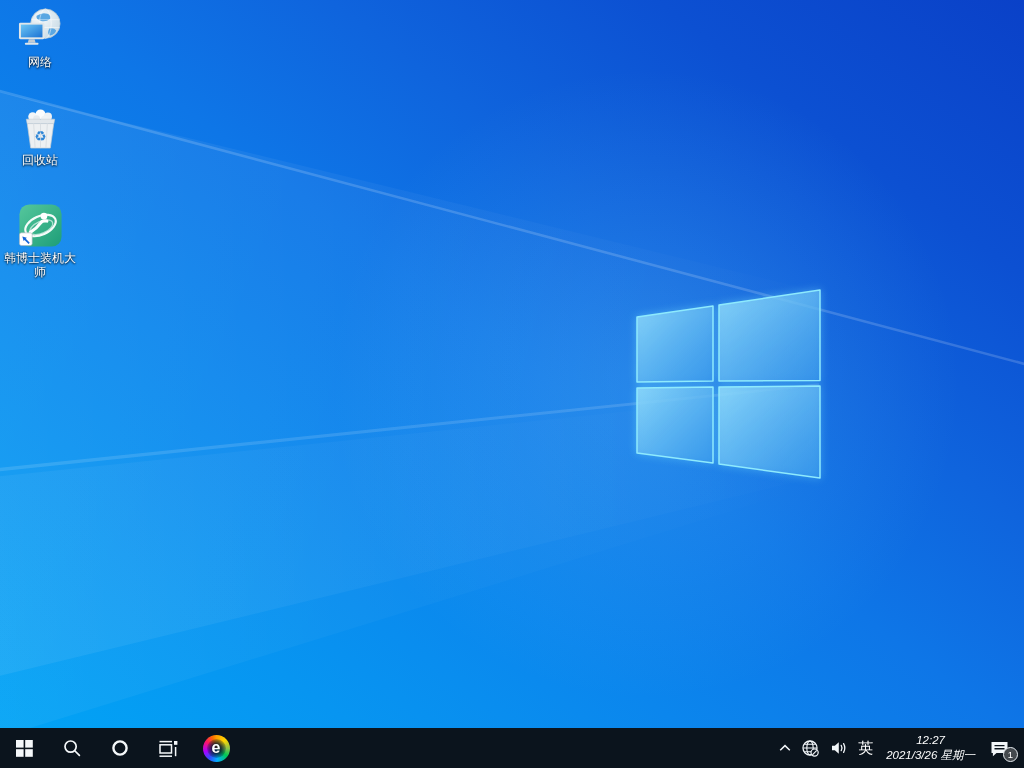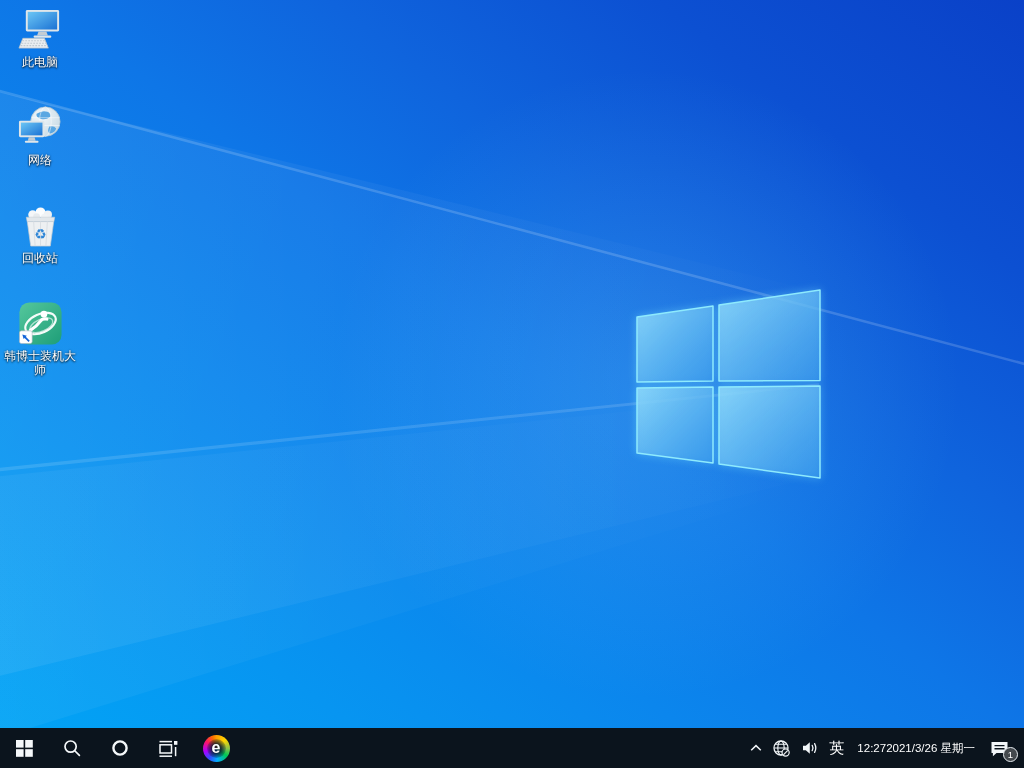--- a/index.html
+++ b/index.html
@@ -74,22 +74,22 @@
     background:radial-gradient(circle, rgba(10,25,45,.85) 35%, rgba(10,25,45,.15) 75%, rgba(10,25,45,0) 100%);
   }
   .edge-e{position:relative;font-weight:bold;font-size:16px;color:#fff;line-height:1;}
   .tray{margin-left:auto;display:flex;align-items:center;height:100%;padding-right:4px;}
   .tray-btn{
     height:40px;padding:0 5px;display:flex;align-items:center;justify-content:center;
     cursor:pointer;
   }
   .lang-indicator{font-size:15px;color:#fff;}
   .clock{
-    display:flex;flex-direction:row;align-items:center;justify-content:center;
-    font-size:11.5px;line-height:1.3;color:#fff;padding:0 8px;text-align:center;cursor:pointer;
+    display:flex;flex-direction:column;align-items:center;justify-content:center;
+    font-size:11.5px;line-height:1.3;color:#fff;padding:0 8px;text-align:center;cursor:pointer;font-style:italic;
   }
   .action-wrap{position:relative;padding:0 10px 0 6px;height:40px;display:flex;align-items:center;cursor:pointer;}
   .action-badge{
     position:absolute;right:2px;bottom:6px;width:15px;height:15px;border-radius:50%;
     background:#44494e;border:1.5px solid #e8edf1;color:#fff;
     font-size:9.5px;display:flex;align-items:center;justify-content:center;box-sizing:border-box;
   }
 </style>
 </head>
 <body>
@@ -112,39 +112,20 @@
         <polygon points="7,34 83,23 83,98 7,99"></polygon>
         <polygon points="89,22 190,7 190,97.5 89,98"></polygon>
         <polygon points="7,105 83,104 83,180 7,170"></polygon>
         <polygon points="89,104 190,103 190,195 89,181"></polygon>
       </g>
     </svg>
   </div>
 
   <div class="desktop-icons">
 
-    <div class="desktop-icon">
-      <div class="icon-art">
-        <svg viewBox="0 0 48 48" width="47" height="47">
-          <defs>
-            <linearGradient id="scr1" x1="0" y1="0" x2="1" y2="1">
-              <stop offset="0" stop-color="#6cc6f5"></stop>
-                <stop offset="1" stop-color="#1b72d4"></stop>
-            </linearGradient>
-          </defs>
-          <rect x="9" y="4" width="34" height="22" rx="1.5" fill="#dfe6ea"></rect>
-          <rect x="11" y="6" width="30" height="18" fill="url(#scr1)"></rect>
-          <path d="M22 26 h8 l1.5 4 h-11 z" fill="#c3ccd3"></path>
-          <rect x="17" y="30" width="18" height="2.5" rx="1" fill="#dfe6ea"></rect>
-          <path d="M6 33 L28 33 L32 43 L2 43 Z" fill="#e9edf0" stroke="#b9c3ca" stroke-width="0.8"></path>
-          <path d="M5.5 35.5 H29 M4.6 38 H30 M3.7 40.5 H31" stroke="#c0c9d0" stroke-width="1.1" stroke-dasharray="1.8 1.2" fill="none"></path>
-        </svg>
-      </div>
-      <div class="icon-label">此电脑</div>
-    </div>
 
     <div class="desktop-icon">
       <div class="icon-art">
         <svg viewBox="0 0 48 48" width="47" height="47">
           <defs>
             <linearGradient id="scr2" x1="0" y1="0" x2="1" y2="1">
               <stop offset="0" stop-color="#6cc6f5"></stop>
                 <stop offset="1" stop-color="#1b72d4"></stop>
             </linearGradient>
             <radialGradient id="glb" cx="0.35" cy="0.3" r="0.9">

